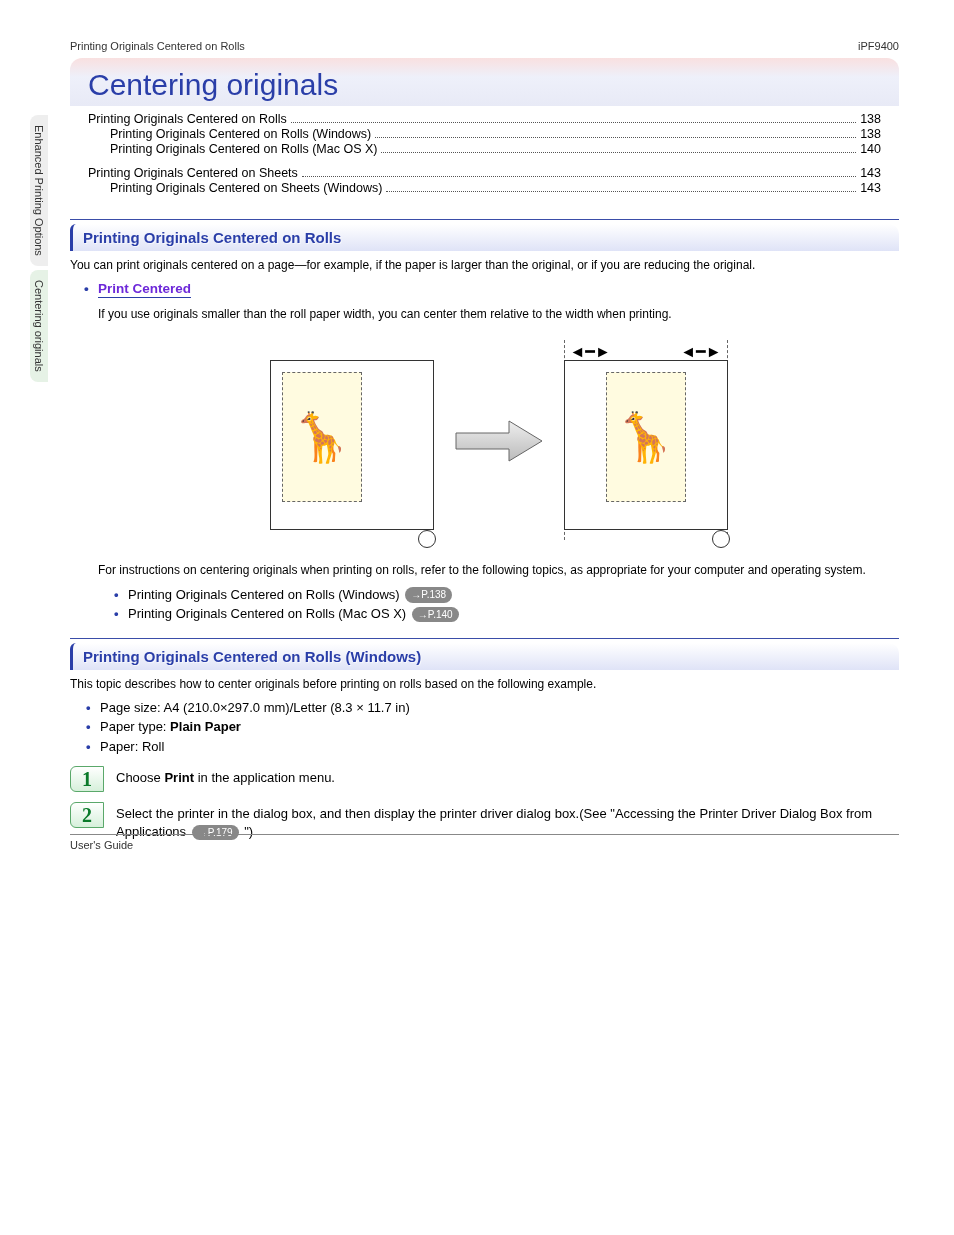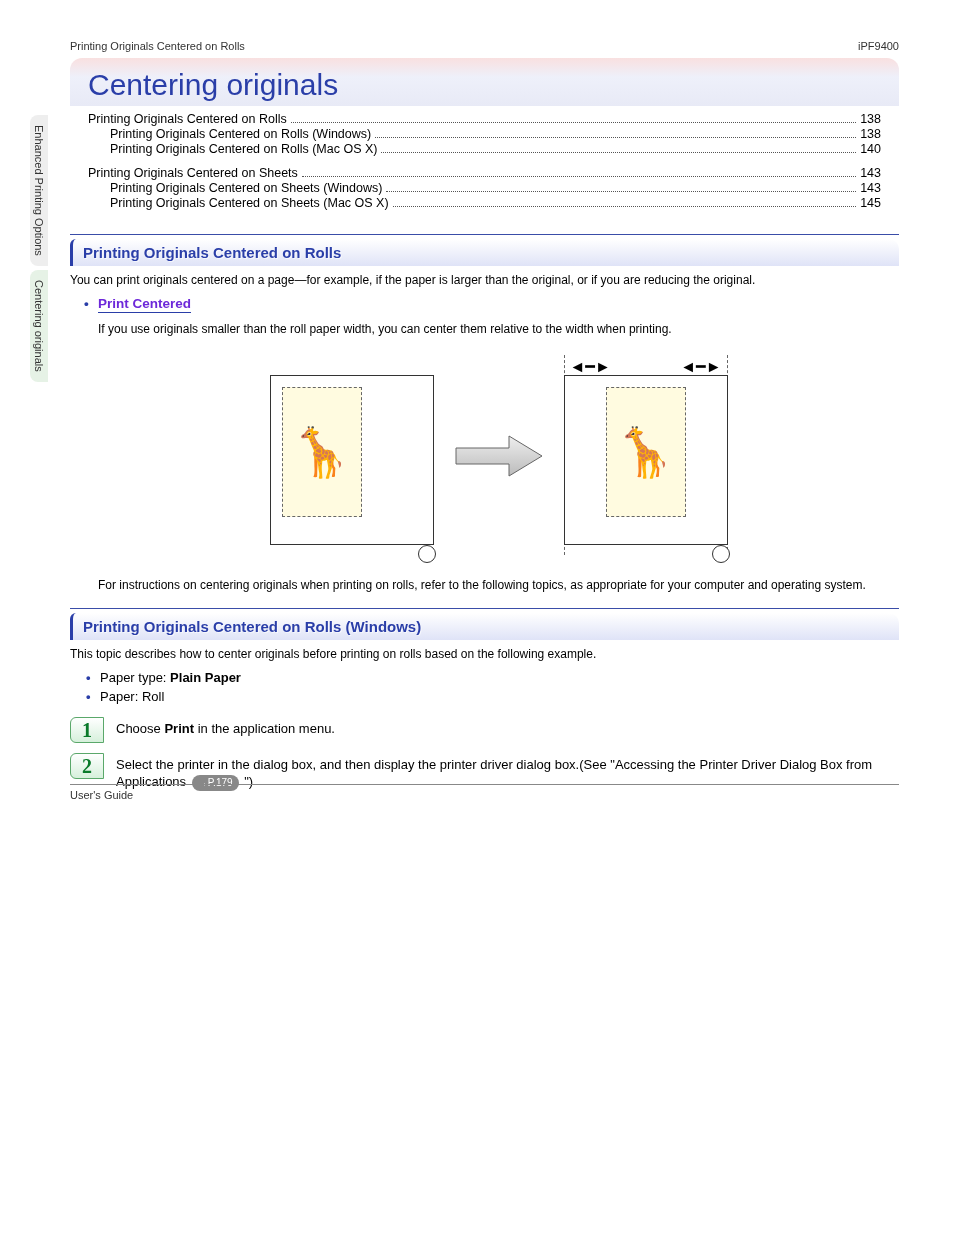--- a/index.html
+++ b/index.html
@@ -130,25 +130,20 @@
       <div class="toc-row">
           <span class="toc-label">Printing Originals Centered on Sheets</span>
           <span class="toc-dots"></span>
           <span class="toc-page">143</span>
         </div>
       <div class="toc-row sub">
           <span class="toc-label">Printing Originals Centered on Sheets (Windows)</span>
           <span class="toc-dots"></span>
           <span class="toc-page">143</span>
         </div>
-      <div class="toc-row sub">
-          <span class="toc-label">Printing Originals Centered on Sheets (Mac OS X)</span>
-          <span class="toc-dots"></span>
-          <span class="toc-page">145</span>
-        </div>
     </div>
   </div>
 
   <hr class="hr-thin">
   <div class="section-head">Printing Originals Centered on Rolls</div>
   <div class="para">You can print originals centered on a page—for example, if the paper is larger than the original, or if you are reducing the original.</div>
 
   <div class="sub-block">
     <div class="sub-head">Print Centered</div>
     <div class="para">If you use originals smaller than the roll paper width, you can center them relative to the width when printing.</div>
@@ -181,27 +176,32 @@
           </div>
         <div class="sheet"></div>
         <div class="img-box">
             <span class="giraffe">🦒</span>
           </div>
         <div class="roll-cyl"></div>
       </div>
     </div>
 
     <div class="para">For instructions on centering originals when printing on rolls, refer to the following topics, as appropriate for your computer and operating system.</div>
+    <ul class="bullets">
+      <li><span>Printing Originals Centered on Rolls (Windows)</span> <span class="page-ref">→P.138</span></li>
+      <li><span>Printing Originals Centered on Rolls (Mac OS X)</span> <span class="page-ref">→P.140</span></li>
+    </ul>
   </div>
 
   <hr class="hr-thin" style="margin-top:14px;">
   <div class="section-head">Printing Originals Centered on Rolls (Windows)</div>
   <div class="para">This topic describes how to center originals before printing on rolls based on the following example.</div>
 
   <ul class="bullets">
+    <li>Page size: A4 (210.0×297.0 mm)/Letter (8.3 × 11.7 in)</li>
     <li><span>Paper type: </span><span class="bold">Plain Paper</span></li>
     <li>Paper: Roll</li>
   </ul>
 
   <div class="step-row">
     <div class="step-num">1</div>
     <div class="step-txt"><span>Choose </span><span class="bold">Print</span><span> in the application menu.</span></div>
   </div>
 
   <div class="step-row">

